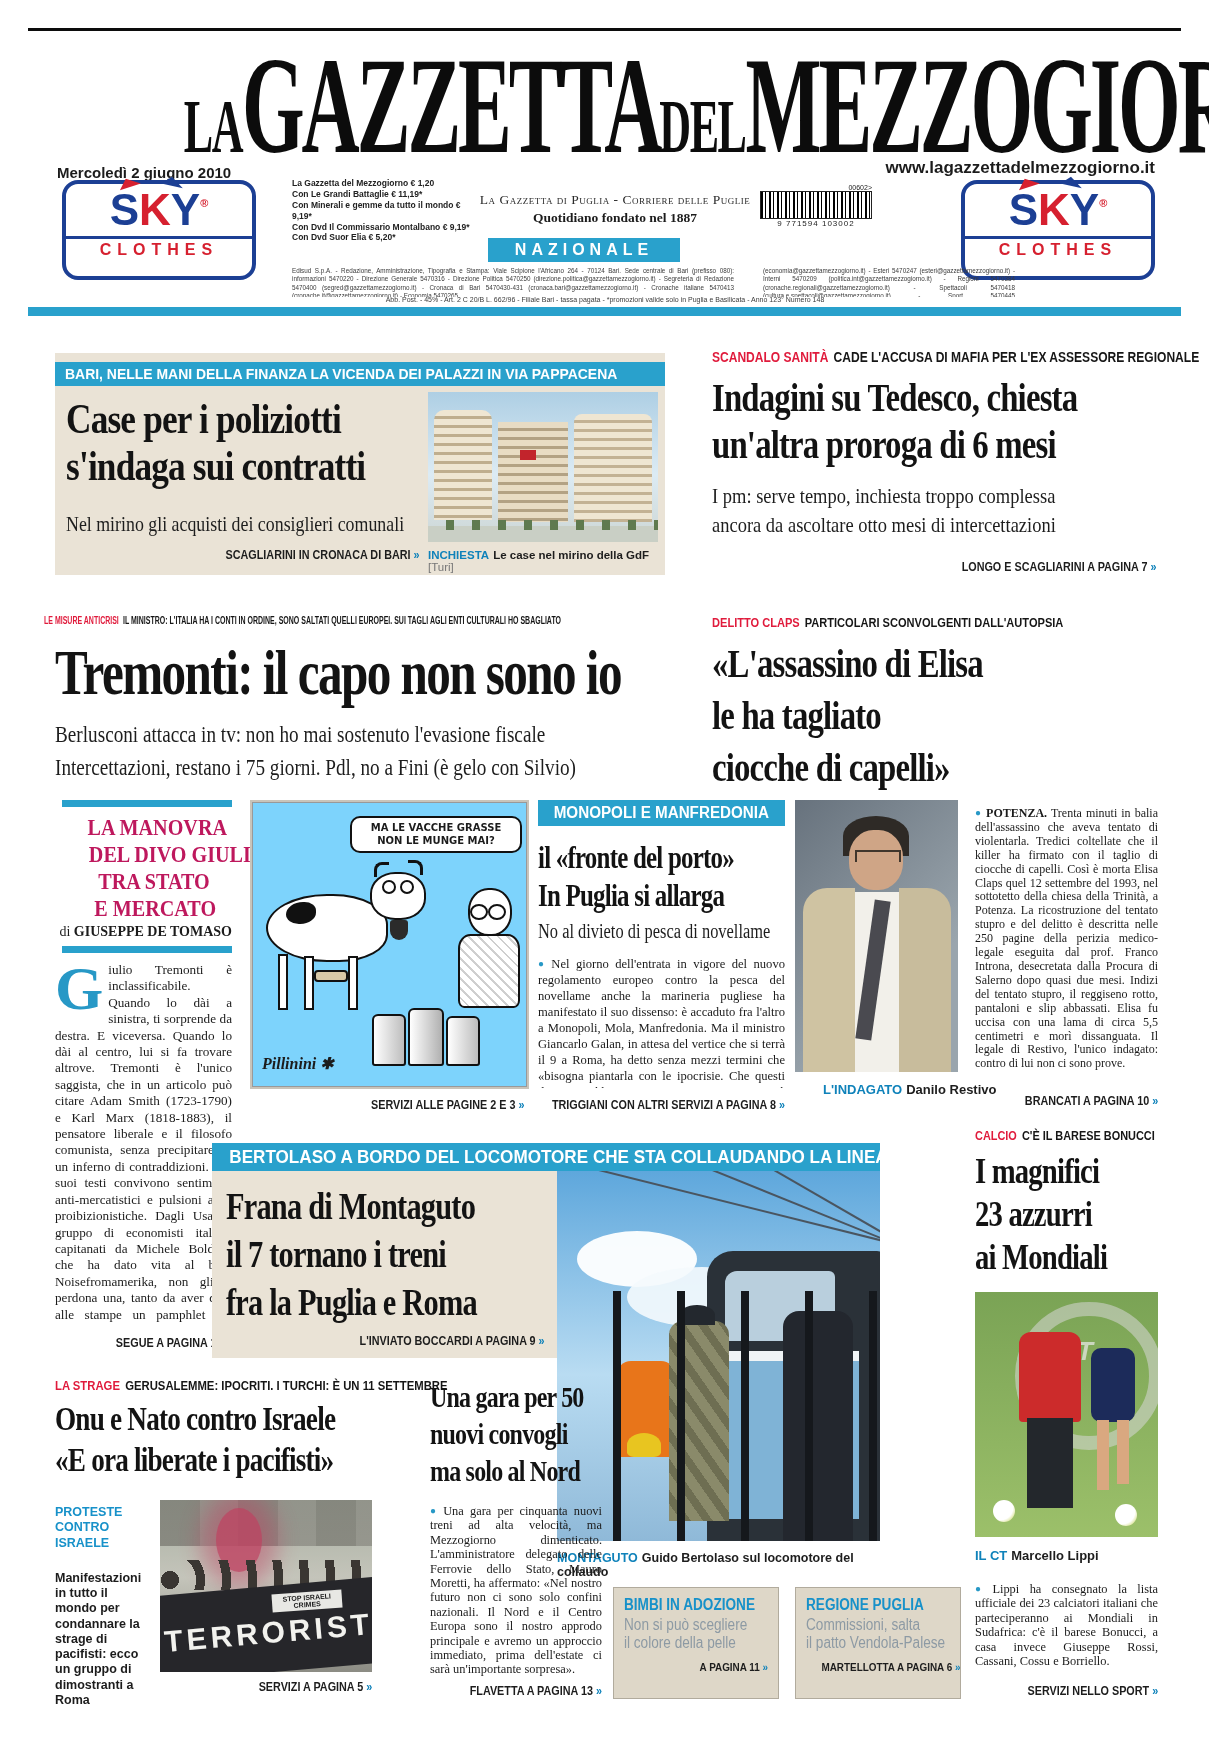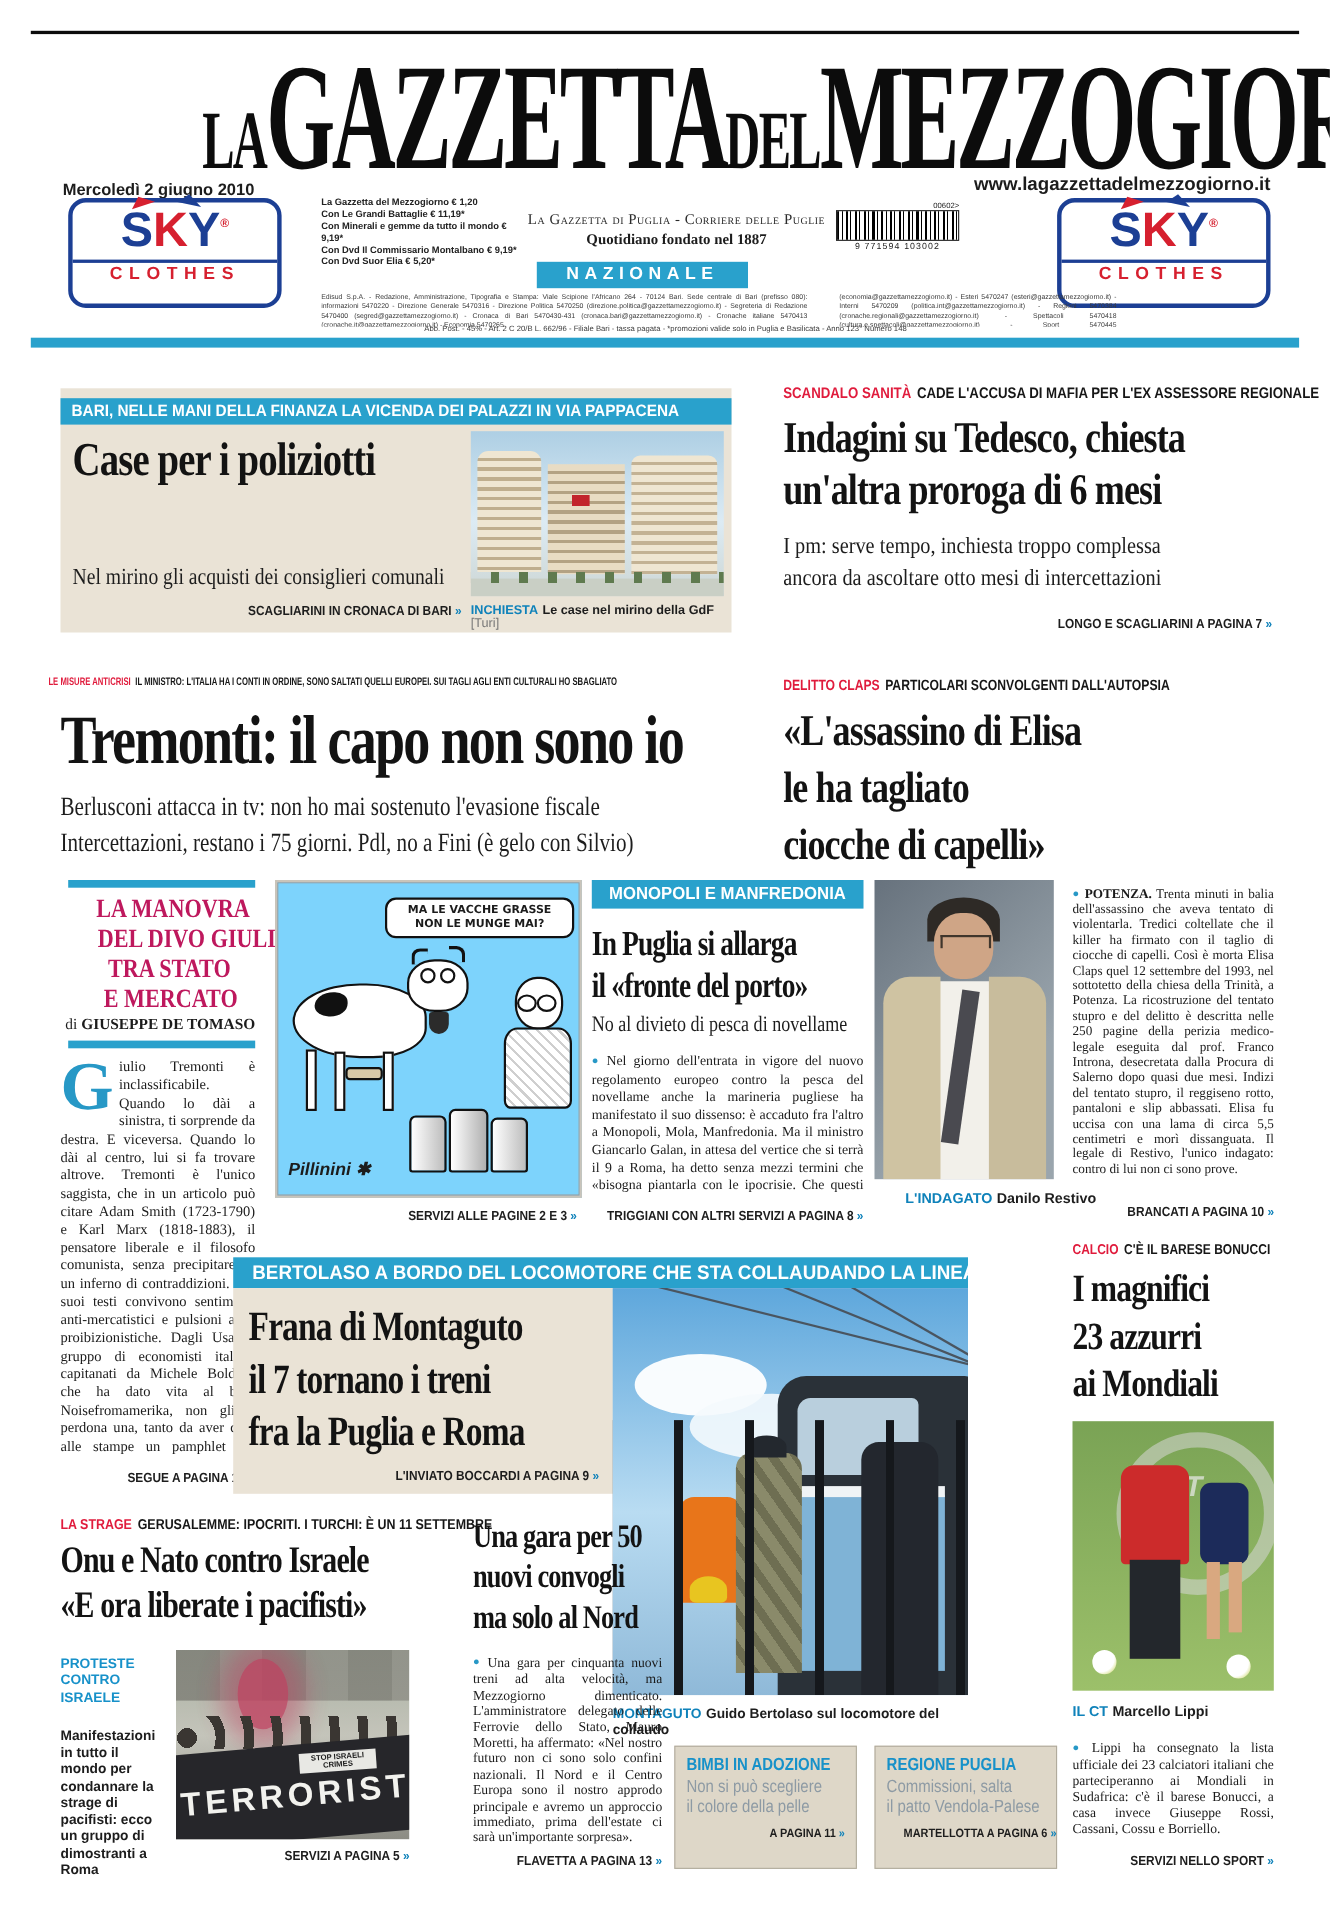--- a/index.html
+++ b/index.html
@@ -105,20 +105,21 @@
   <div class="abs sans" style="left:200px;top:296px;width:810px;font-size:7px;color:#3a3a3a;text-align:center;">Abb. Post. - 45% - Art. 2 C 20/B L. 662/96 - Filiale Bari - tassa pagata - *promozioni valide solo in Puglia e Basilicata - Anno 123° Numero 148</div>
 
   <div class="abs rule-blue" style="left:28px;right:28px;top:307px;height:9px;"></div>
 
   <div class="abs beige" style="left:55px;top:353px;width:610px;height:222px;"></div>
   <div class="abs kickbar" style="left:55px;top:362px;width:610px;height:24px;line-height:24px;padding-left:10px;box-sizing:border-box;">
     <span class="cx" style="--sx:0.93;font-size:15px;">BARI, NELLE MANI DELLA FINANZA LA VICENDA DEI PALAZZI IN VIA PAPPACENA</span>
   </div>
   <div class="abs hl" style="left:66px;top:395px;font-size:43px;line-height:47px;">
     <div><span class="cx" style="--sx:0.82">Case per i poliziotti</span></div>
+    <div><span class="cx" style="--sx:0.82">s'indaga sui contratti</span></div>
   </div>
   <div class="abs sub" style="left:66px;top:512px;font-size:21px;">
     <span class="cx" style="--sx:0.85">Nel mirino gli acquisti dei consiglieri comunali</span>
   </div>
   <div class="abs byline" style="left:180px;top:548px;width:240px;text-align:right;">
     <span class="cxr" style="--sx:0.9"><span>SCAGLIARINI IN CRONACA DI BARI</span> <span class="arr">»</span></span>
   </div>
 
   <div class="abs photo" style="left:428px;top:392px;width:230px;height:150px;background:linear-gradient(#aecfe4,#dcebf4 55%,#cdd6d4);">
     <div class="shape" style="left:6px;top:18px;width:58px;height:110px;background:repeating-linear-gradient(180deg,#efe6d2 0 6px,#bfae8e 6px 9px);border-radius:10px 10px 0 0;"></div>
@@ -203,32 +204,32 @@
     <div class="shape" style="left:62px;top:168px;width:30px;height:8px;background:#d8c9a8;border:2px solid #111;border-radius:4px;"></div>
 
     <div class="shape" style="left:216px;top:86px;width:40px;height:44px;border:2px solid #111;border-radius:46%;background:#fff;"></div>
     <div class="shape" style="left:218px;top:102px;width:14px;height:12px;border:2px solid #111;border-radius:50%;"></div>
     <div class="shape" style="left:236px;top:102px;width:14px;height:12px;border:2px solid #111;border-radius:50%;"></div>
     <div class="shape" style="left:206px;top:132px;width:58px;height:70px;border:2px solid #111;border-radius:20% 20% 10% 10%;background:repeating-linear-gradient(45deg,#fff 0 5px,#cfcfcf 5px 7px);"></div>
 
     <div class="shape" style="left:120px;top:212px;width:30px;height:48px;border:2px solid #111;border-radius:6px 6px 3px 3px;background:linear-gradient(90deg,#fff,#bdbdbd);"></div>
     <div class="shape" style="left:156px;top:206px;width:32px;height:54px;border:2px solid #111;border-radius:6px 6px 3px 3px;background:linear-gradient(90deg,#fff,#b0b0b0);"></div>
     <div class="shape" style="left:194px;top:214px;width:30px;height:46px;border:2px solid #111;border-radius:6px 6px 3px 3px;background:linear-gradient(90deg,#fff,#bdbdbd);"></div>
-    <div class="shape" style="left:10px;bottom:14px;font-style:italic;font-size:16px;font-weight:bold;font-family:Liberation Sans, sans-serif;">Pillinini ✱</div>
+    <div class="shape" style="left:10px;bottom:14px;font-style:italic;font-size:16px;font-weight:bold;font-family:Liberation Serif, serif;">Pillinini ✱</div>
   </div>
   <div class="abs byline" style="left:285px;top:1098px;width:240px;text-align:right;">
     <span class="cxr" style="--sx:0.9"><span>SERVIZI ALLE PAGINE 2 E 3</span> <span class="arr">»</span></span>
   </div>
 
   <div class="abs kickbar" style="left:538px;top:800px;width:247px;height:26px;line-height:26px;text-align:center;">
     <span class="cx" style="--sx:0.95;font-size:16px;transform-origin:center;">MONOPOLI E MANFREDONIA</span>
   </div>
   <div class="abs hl" style="left:538px;top:838px;font-size:32px;line-height:38px;">
+    <div><span class="cx" style="--sx:0.78">il «fronte del porto»</span></div>
     <div><span class="cx" style="--sx:0.78">In Puglia si allarga</span></div>
-    <div><span class="cx" style="--sx:0.78">il «fronte del porto»</span></div>
   </div>
   <div class="abs sub" style="left:538px;top:920px;font-size:20px;">
     <span class="cx" style="--sx:0.82">No al divieto di pesca di novellame</span>
   </div>
   <div class="abs bodytxt" style="left:538px;top:956px;width:247px;height:132px;font-size:12.6px;line-height:16px;">
     <span class="bullet">●</span><span>Nel giorno dell'entrata in vigore del nuovo regolamento europeo contro la pesca del novellame anche la marineria pugliese ha manifestato il suo dissenso: è accaduto fra l'altro a Monopoli, Mola, Manfredonia. Ma il ministro Giancarlo Galan, in attesa del vertice che si terrà il 9 a Roma, ha detto senza mezzi termini che «bisogna piantarla con le ipocrisie. Che questi divieti sarebbero entrati in vigore si sapeva già da quattro anni».</span>
   </div>
   <div class="abs byline" style="left:505px;top:1098px;width:280px;text-align:right;">
     <span class="cxr" style="--sx:0.9"><span>TRIGGIANI CON ALTRI SERVIZI A PAGINA 8</span> <span class="arr">»</span></span>
   </div>

